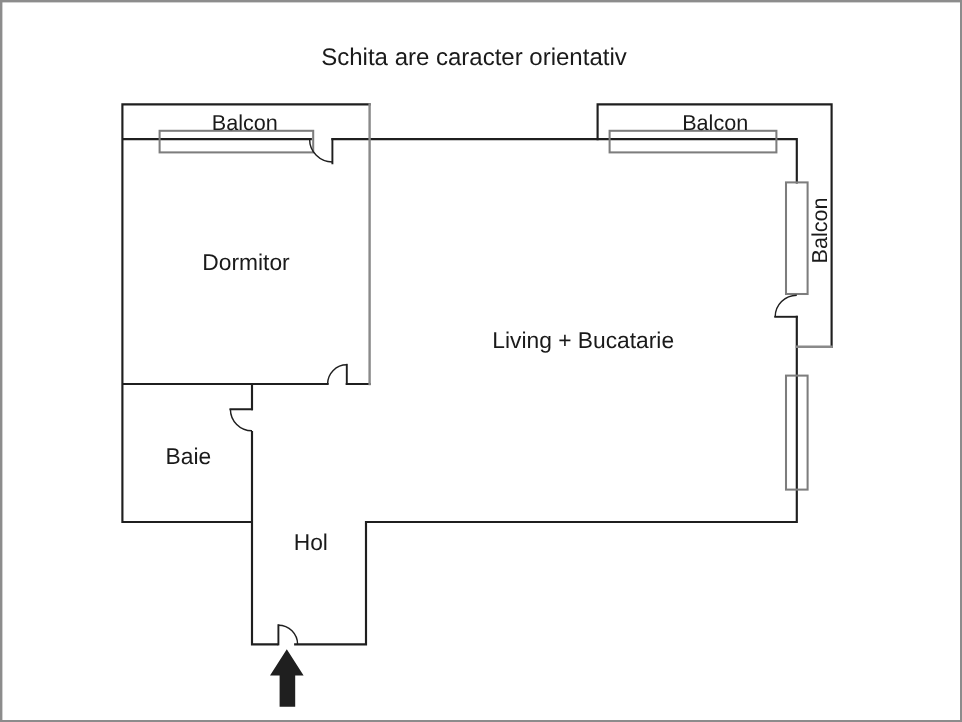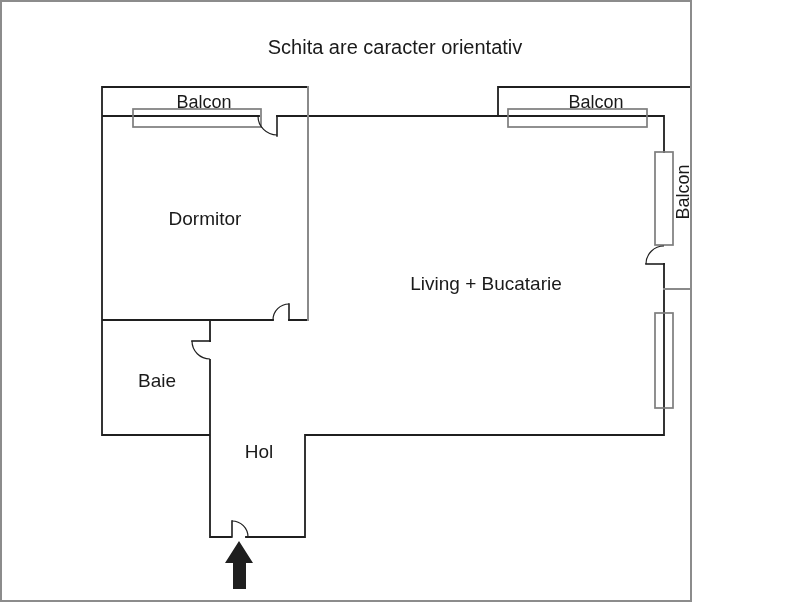--- a/index.html
+++ b/index.html
@@ -6,21 +6,21 @@
     --color-wall:#1f1f1f;
     --color-secondary-line:#8a8a8a;
     --color-window:#7d7d7d;
     --color-text:#1a1a1a;
     --color-page-border:#8c8c8c;
     --color-background:#ffffff;
     --color-arrow:#1f1f1f;
   }
   html,body{margin:0;padding:0;background:#fff;}
   .page{
-    width:692px;height:602px;box-sizing:border-box;
+    width:802px;height:602px;box-sizing:border-box;
     border:2px solid var(--color-page-border);
     background:var(--color-background);
     position:relative;overflow:hidden;
     font-family:"Liberation Sans", sans-serif;
   }
   svg{display:block;}
   .wall{stroke:var(--color-wall);stroke-width:1.8;fill:none;stroke-linecap:square;}
   .wall-secondary{stroke:var(--color-secondary-line);stroke-width:2;fill:none;stroke-linecap:square;}
   .window{stroke:var(--color-window);stroke-width:1.7;fill:none;}
   .door-arc{stroke:var(--color-wall);stroke-width:1.2;fill:none;}

